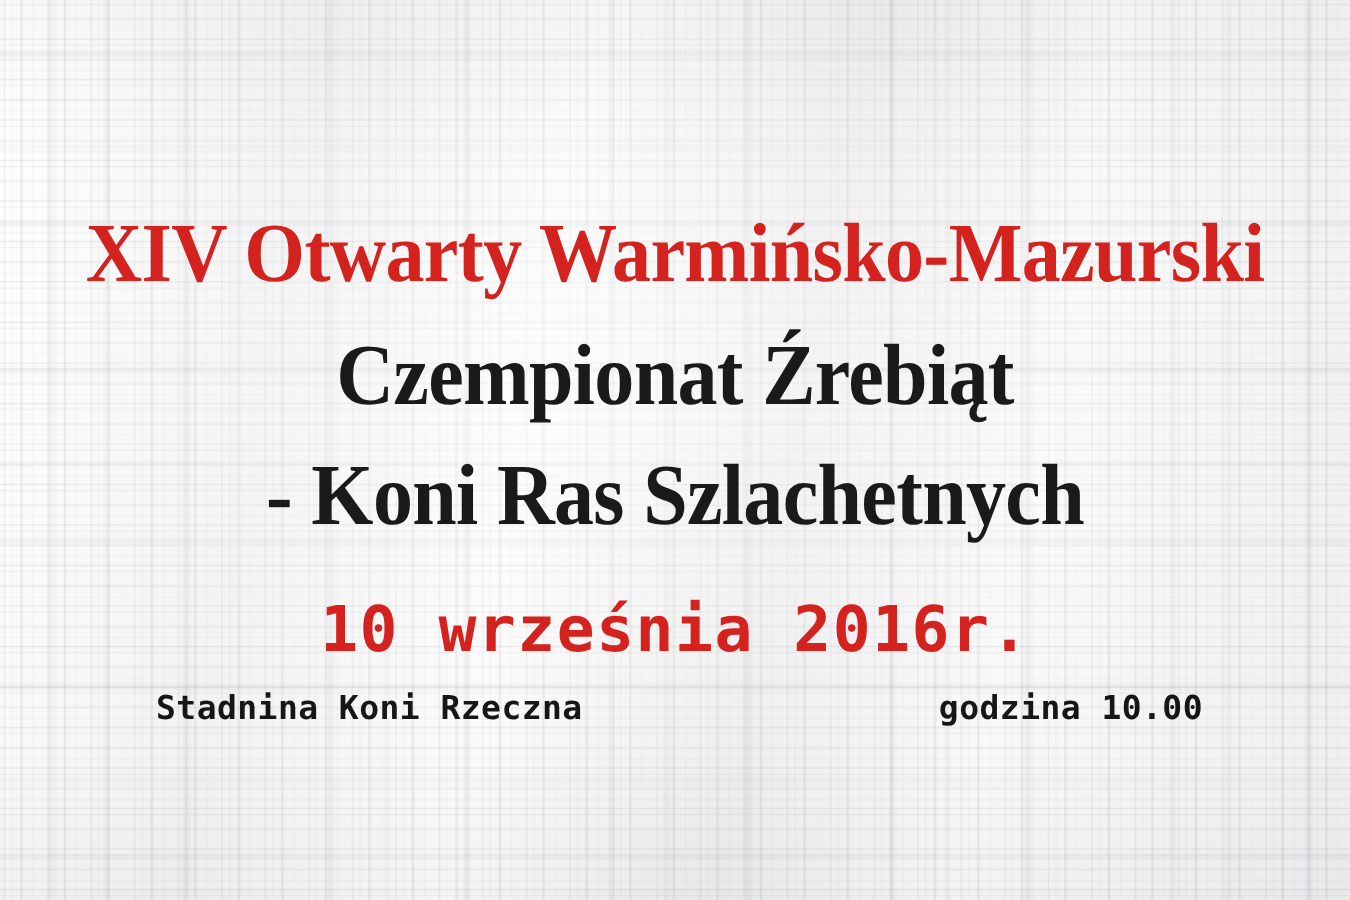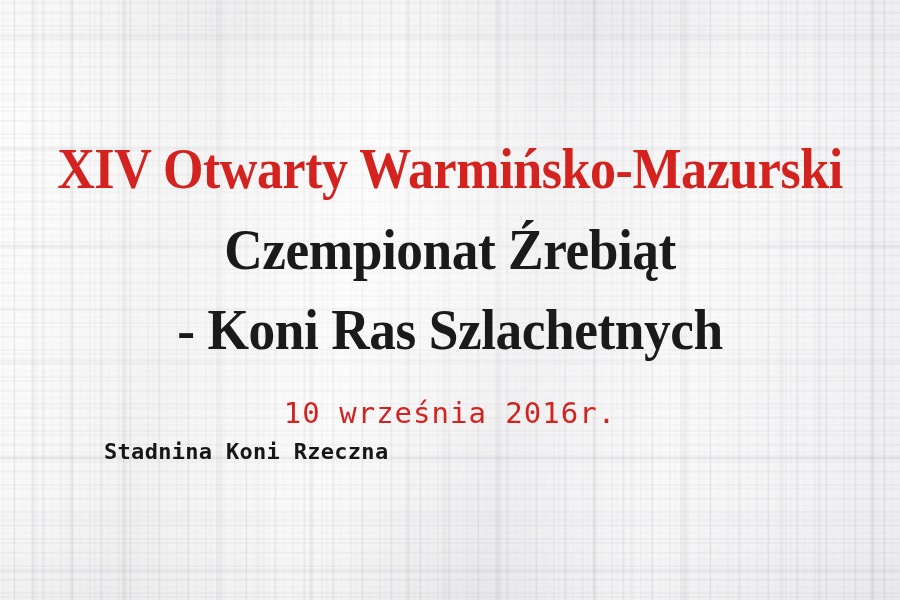--- a/index.html
+++ b/index.html
@@ -165,29 +165,29 @@
   #title-line-3 {
     top: 301px;
     font-size: 58px;
     color: #1a1a1a;
     transform: scaleX(0.92);
   }
 
   #event-date {
     top: 399px;
     font-family: "DejaVu Sans Mono", monospace;
-    font-weight: normal;
-    font-size: 29px;
+    font-weight: bold;
+    font-size: 42px;
     color: #d4231f;
     letter-spacing: 1px;
   }
 
   #footer-row {
     position: absolute;
-    top: 439px;
+    top: 460px;
     left: 104px;
     width: 698px;
     display: flex;
     justify-content: space-between;
     align-items: baseline;
   }
 
   .footer-text {
     font-family: "DejaVu Sans Mono", monospace;
     font-weight: bold;
@@ -214,16 +214,17 @@
     <div class="line headline" id="title-line-1">XIV Otwarty Warmińsko-Mazurski</div>
 
     <div class="line headline" id="title-line-2">Czempionat Źrebiąt</div>
 
     <div class="line headline" id="title-line-3">- Koni Ras Szlachetnych</div>
 
     <div class="line" id="event-date">10 września 2016r.</div>
 
     <div id="footer-row">
       <div class="footer-text">Stadnina Koni Rzeczna</div>
+      <div class="footer-text">godzina 10.00</div>
     </div>
 
   </div>
 </div>
 
 </body></html>

